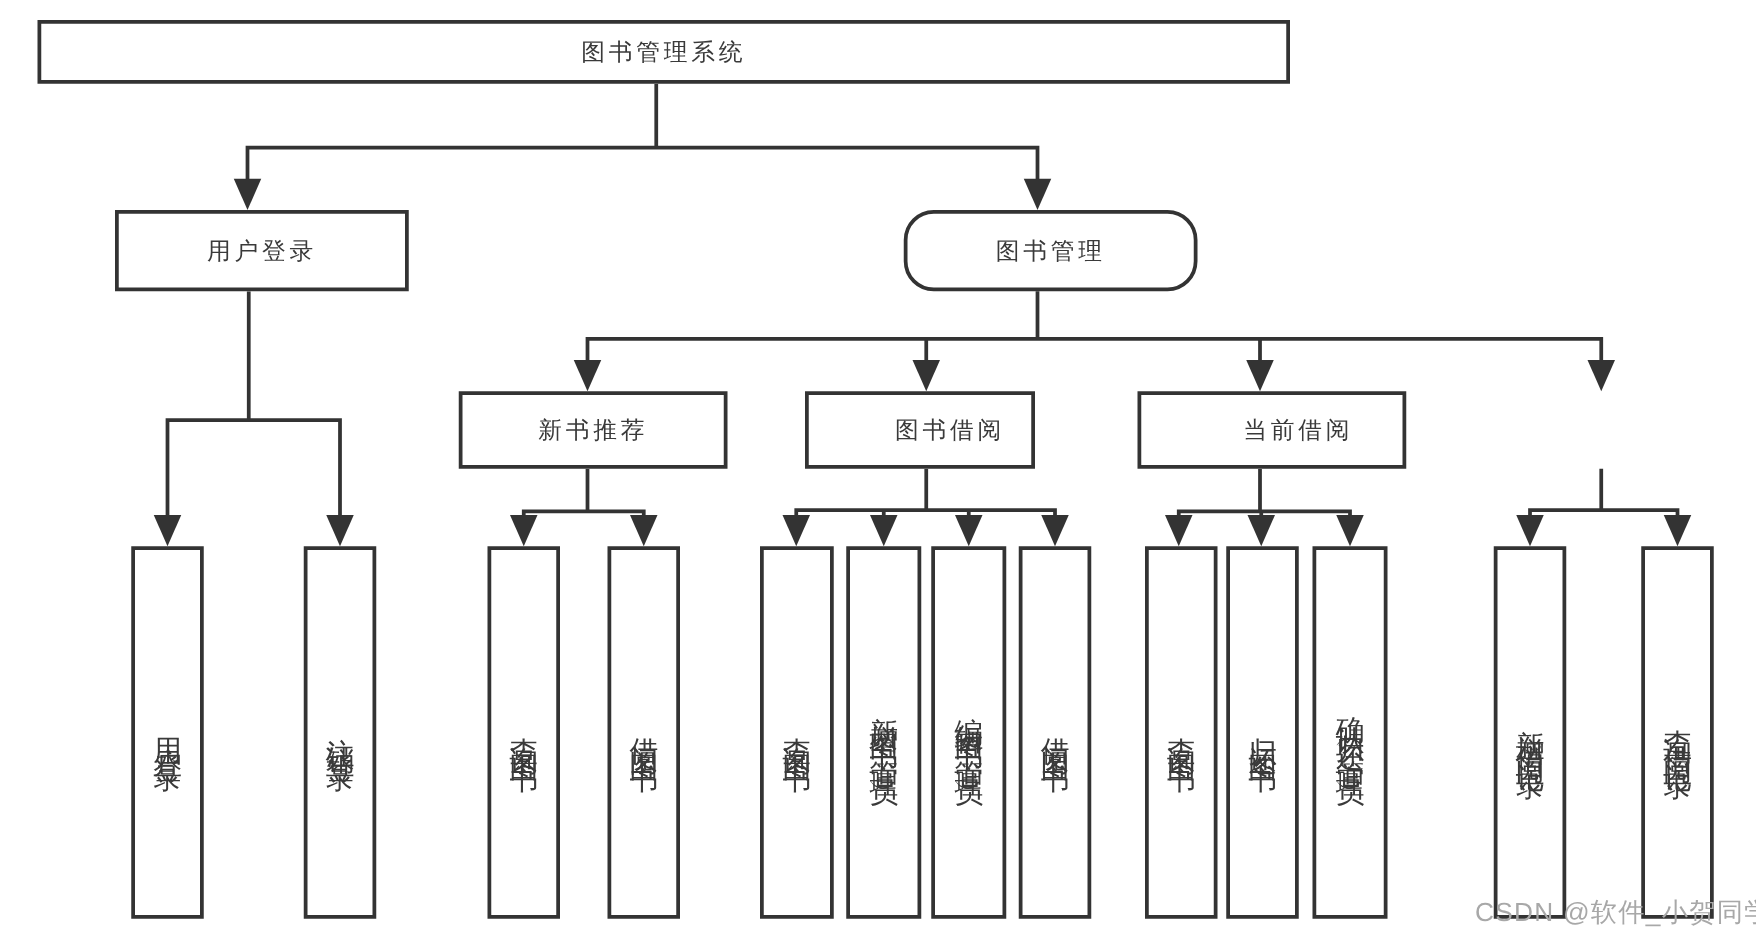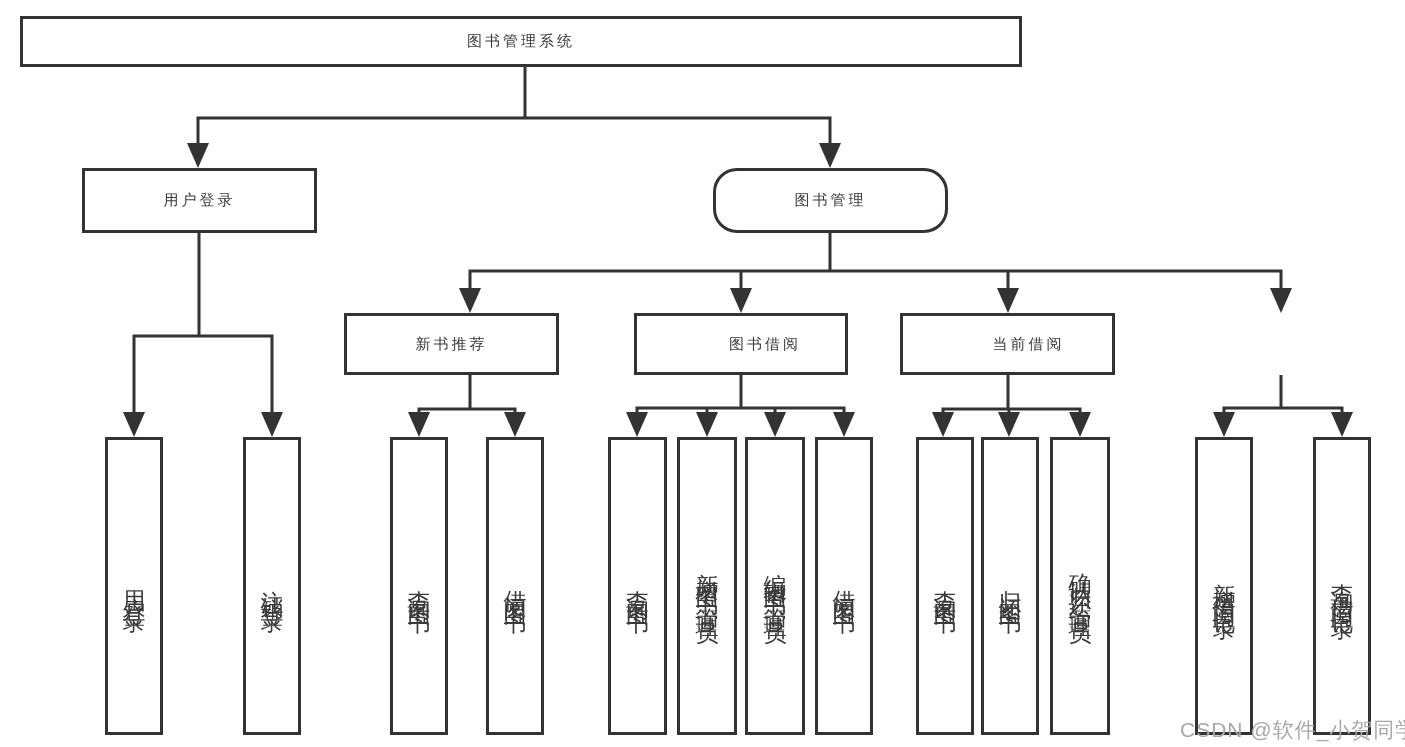--- a/index.html
+++ b/index.html
@@ -20,21 +20,21 @@
   svg.wires path{stroke:var(--line);stroke-width:3;fill:none;}
   svg.wires polygon{fill:var(--line);stroke:none;}
   .node{
     position:absolute;
     box-sizing:border-box;
     background:var(--box-bg);
     border:3px solid var(--line);
     display:flex;align-items:center;justify-content:center;
     color:var(--text);
   }
-  .h-node{font-size:15px;letter-spacing:3px;white-space:nowrap;}
+  .h-node{font-size:19px;letter-spacing:3px;white-space:nowrap;margin-left:10px;}
   .v-node .vtext{
     writing-mode:vertical-rl;
     text-orientation:mixed;
     font-size:23px;
     letter-spacing:7px;
     line-height:1;
     white-space:nowrap;
   }
   .watermark{
     position:absolute;
@@ -85,22 +85,22 @@
     <path d="M1281,375 L1281,408 M1222.5,408 L1343.5,408 M1224,408 L1224,414 M1342,408 L1342,414"></path>
     <polygon points="1213,412 1235,412 1224,437"></polygon>
     <polygon points="1331,412 1353,412 1342,437"></polygon>
   </svg>
 
   <div class="node h-node" style="left:20px;top:16px;width:1002px;height:51px;">图书管理系统</div>
 
   <div class="node h-node" style="left:82px;top:168px;width:235px;height:65px;">用户登录</div>
   <div class="node h-node" style="left:713px;top:168px;width:235px;height:65px;border-radius:24px;">图书管理</div>
 
-  <div class="node h-node" style="left:344px;top:313px;width:215px;height:62px;">新书推荐</div>
-  <div class="node h-node" style="left:634px;top:313px;width:214px;height:62px;padding-left:48px;">图书借阅</div>
+  <div class="node h-node" style="left:357px;top:313px;width:215px;height:62px;">新书推荐</div>
+  <div class="node h-node" style="left:634px;top:313px;width:184px;height:62px;padding-left:48px;">图书借阅</div>
   <div class="node h-node" style="left:900px;top:313px;width:215px;height:62px;padding-left:42px;">当前借阅</div>
 
   <div class="node v-node" style="left:105px;top:437px;width:58px;height:298px;">
     <span class="vtext">用户登录</span>
   </div>
   <div class="node v-node" style="left:243px;top:437px;width:58px;height:298px;">
     <span class="vtext">注销登录</span>
   </div>
 
   <div class="node v-node" style="left:390px;top:437px;width:58px;height:298px;">

